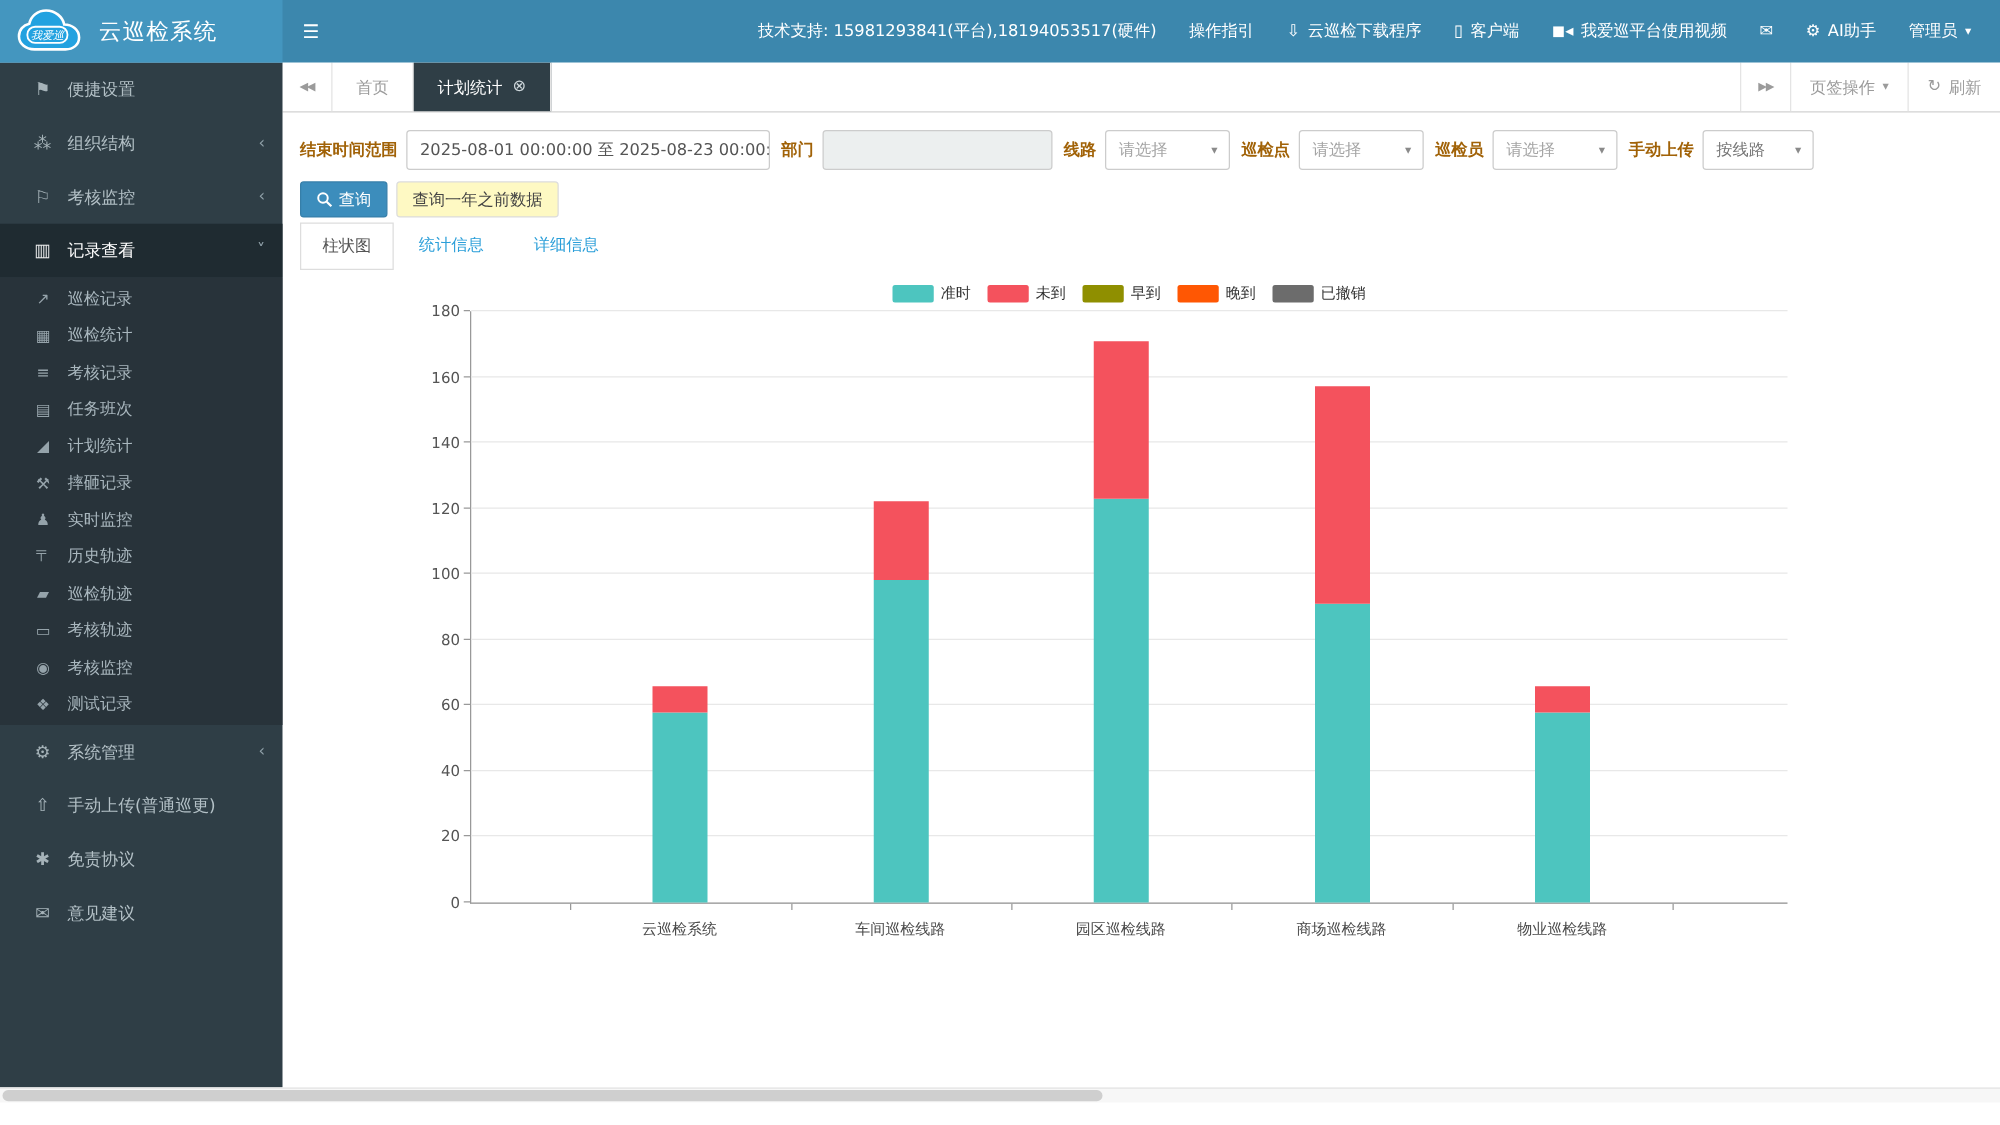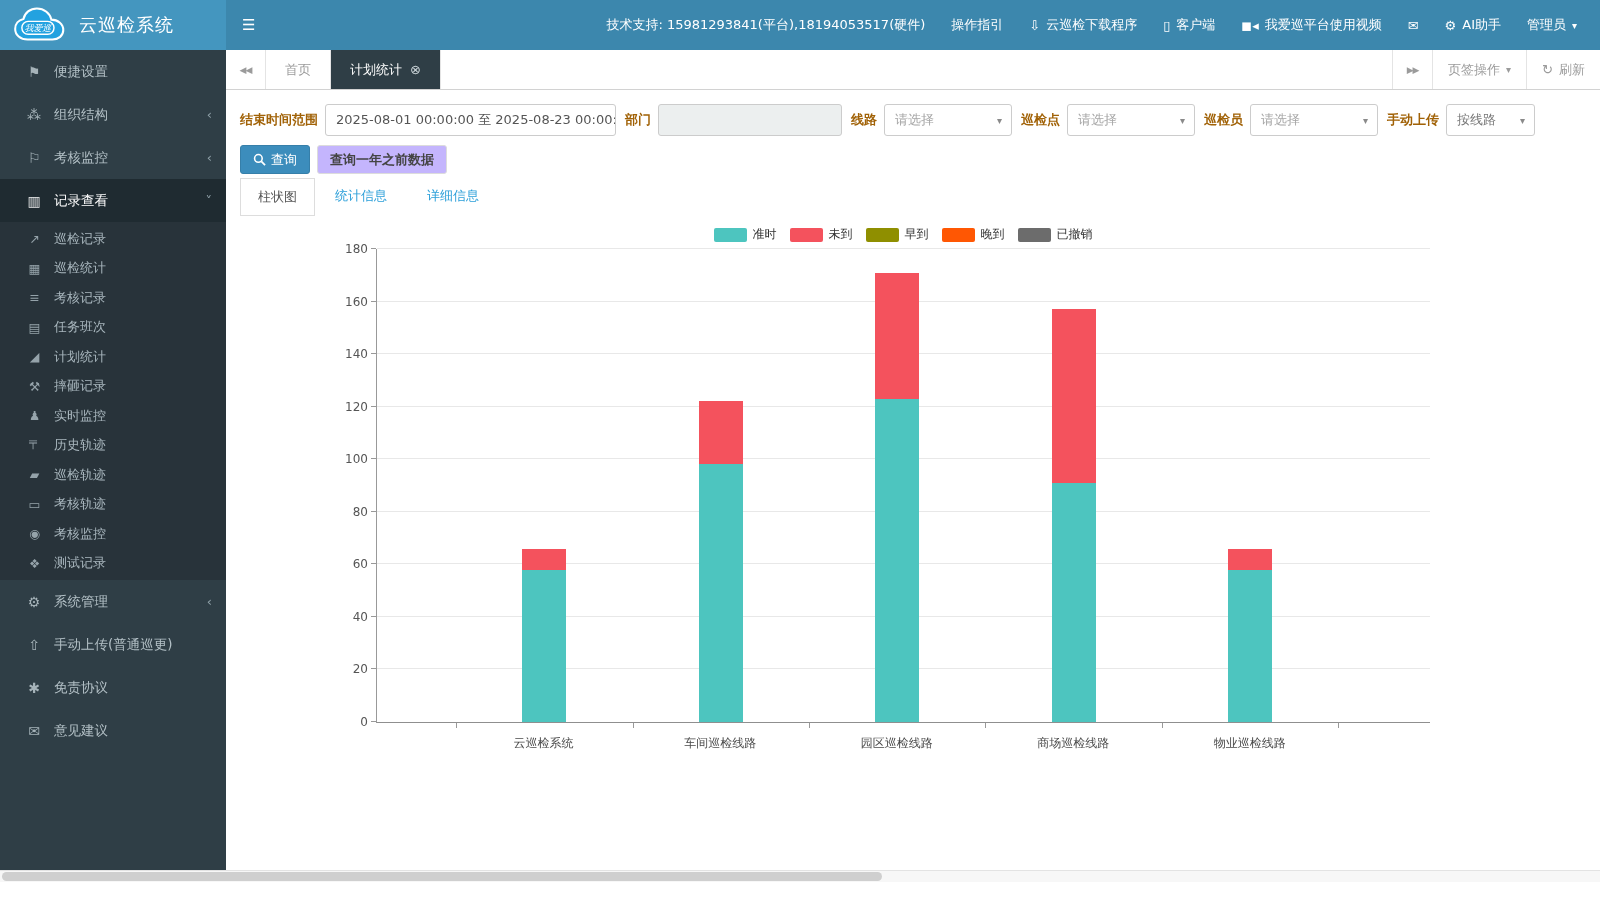--- a/index.html
+++ b/index.html
@@ -59,29 +59,29 @@
   .filters label { font-size:13px; font-weight:bold; color:#a16207; white-space:nowrap;
     margin:0 7px 0 9px; }
   .filters label:first-child { margin-left:0; }
   .inp { height:32px; border:1px solid #ccc; border-radius:3px; background:#fff;
     display:flex; align-items:center; padding:0 10px; font-size:13px; color:#555;
     white-space:nowrap; overflow:hidden; }
   .inp.date { width:291px; cursor:text; }
   .inp.dept { width:184px; background:#ecefef; }
   .sel { height:32px; border:1px solid #ccc; border-radius:3px; background:#fff;
     display:flex; align-items:center; justify-content:space-between;
-    padding:0 9px 0 10px; font-size:13px; color:#a5a5a5; cursor:pointer; width:128px; }
+    padding:0 9px 0 10px; font-size:13px; color:#a5a5a5; cursor:pointer; width:100px; }
   .sel .caret { color:#8a8a8a; }
   .sel.stat { width:89px; color:#767676; }
 
   .actions { display:flex; gap:7px; padding:9px 0 0 14px; }
   .btn { height:29px; border-radius:3px; font-size:13px; display:flex; align-items:center;
     gap:5px; padding:0 12px; cursor:pointer; font-family:inherit; }
   .btn-primary { background:#3c8dbc; border:1px solid #367fa9; color:#fff; }
-  .btn-default { background:#c4b5fd; border:1px solid #dcdcdc; color:#444;font-weight:bold; }
+  .btn-default { background:#fef9c3; border:1px solid #dcdcdc; color:#444; }
 
   .subtabs { display:flex; align-items:stretch; padding:4px 0 0 14px; }
   .subtab { padding:9px 20px; font-size:13px; color:#2b9fd9; cursor:pointer; }
   .subtab.active { border:1px solid #ddd; background:#fff; color:#555; padding:9px 17px; }
 
   
   .chart { position:relative; height:560px; margin-top:0;padding-left:11px; }
   .legend { position:absolute; left:150px; top:10px; width:1054px;
     display:flex; justify-content:center; align-items:center; gap:13px; }
   .lg-item { display:flex; align-items:center; gap:6px; font-size:12px; color:#333; cursor:pointer; }

